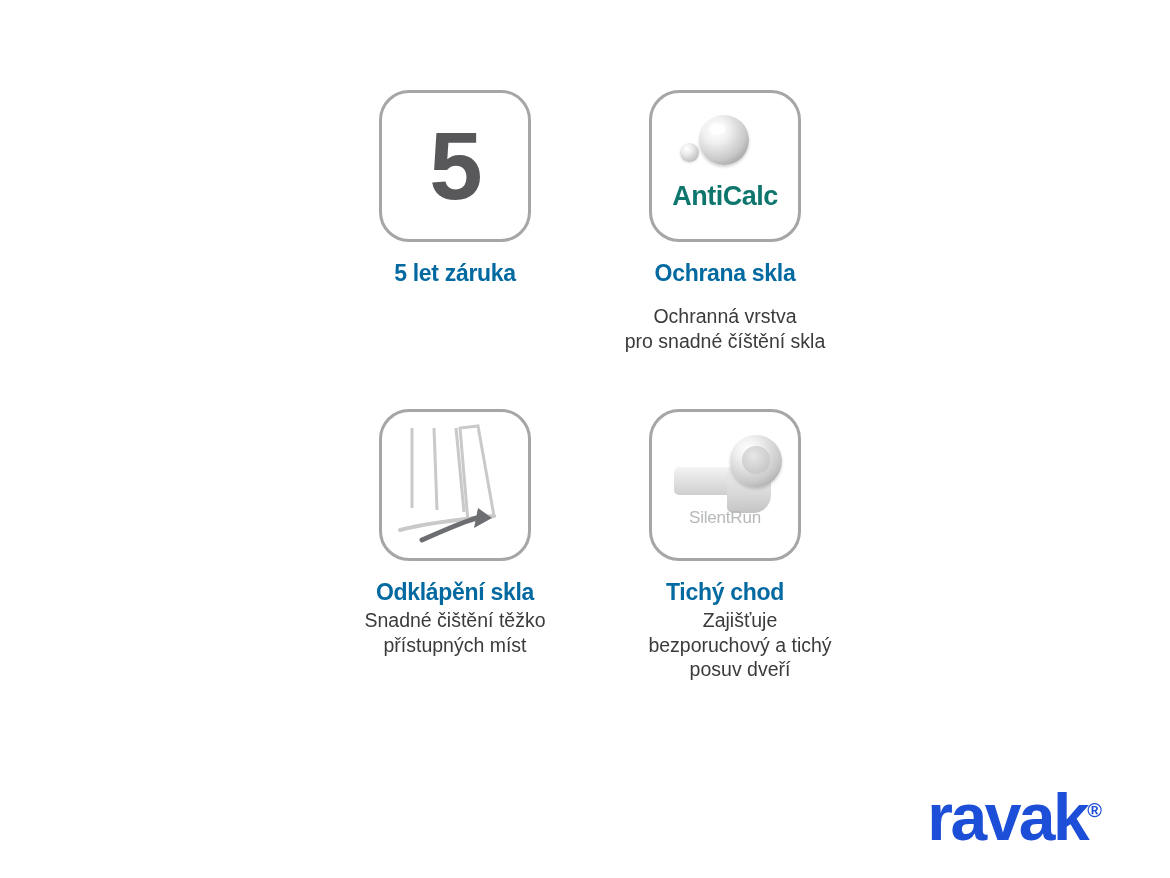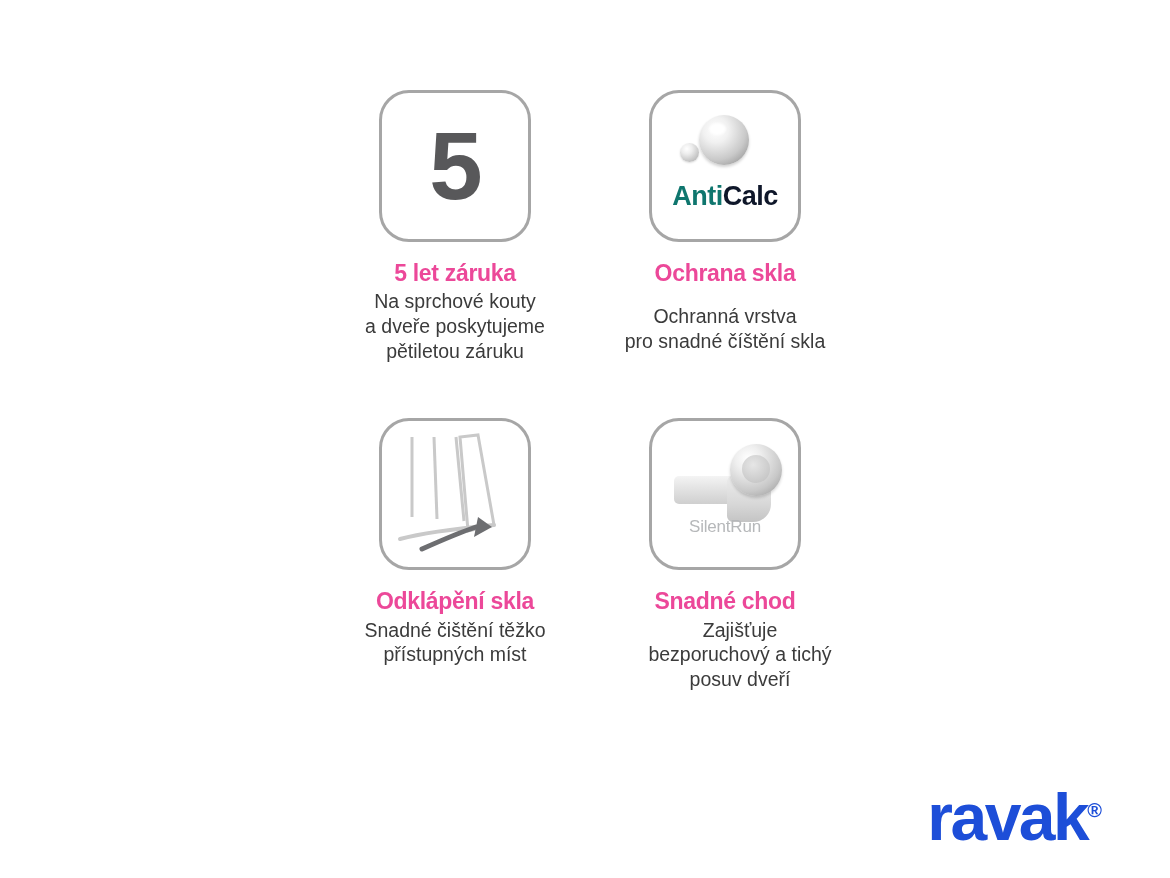--- a/index.html
+++ b/index.html
@@ -46,21 +46,21 @@
     align-items: center;
     justify-content: center;
     position: relative;
     background: #ffffff;
     overflow: hidden;
   }
   .feature-title {
     margin-top: 18px;
     font-size: 23px;
     font-weight: bold;
-    color: #ec4899;
+    color: #0369a1;
     letter-spacing: -0.3px;
     text-align: right;
     line-height: 1.15;
   }
   .feature-desc {
     margin-top: 3px;
     font-size: 19.5px;
     color: #3b3b3b;
     text-align: center;
     line-height: 1.26;
@@ -119,21 +119,21 @@
     text-align: center;
     font-size: 27px;
     letter-spacing: -0.5px;
     white-space: nowrap;
   }
   .anticalc-label .anti {
     color: #0f766e;
     font-weight: bold;
   }
   .anticalc-label .calc {
-    color: #0f172a;
+    color: #0f766e;
     font-weight: bold;
   }
 
   
   .tilt-svg {
     display: block;
   }
 
   
   .silent-wrap {
@@ -211,23 +211,20 @@
 
 <div class="page">
 
   <div class="features-grid">
 
     <div class="feature">
       <div class="icon-box">
         <div class="num-five">5</div>
       </div>
       <div class="feature-title">5 let záruka</div>
-      <div class="feature-desc" style="white-space: pre-line;">Na sprchové kouty
-a dveře poskytujeme
-pětiletou záruku</div>
     </div>
 
     <div class="feature">
       <div class="icon-box">
         <div class="anticalc-wrap">
           <div class="drop-big"></div>
           <div class="drop-small"></div>
           <div class="anticalc-label">
             <span class="anti">Anti</span><span class="calc">Calc</span>
           </div>
@@ -261,21 +258,21 @@
 
     <div class="feature">
       <div class="icon-box">
         <div class="silent-wrap">
           <div class="roller-bar"></div>
           <div class="roller-arm"></div>
           <div class="roller-wheel"></div>
           <div class="silent-label">SilentRun</div>
         </div>
       </div>
-      <div class="feature-title">Snadné chod</div>
+      <div class="feature-title">Tichý chod</div>
       <div class="feature-desc" style="white-space: pre-line; margin-left: 30px;">Zajišťuje
 bezporuchový a tichý
 posuv dveří</div>
     </div>
 
   </div>
 
   <div class="logo"><span>ravak</span><sup>®</sup></div>
 
 </div>

